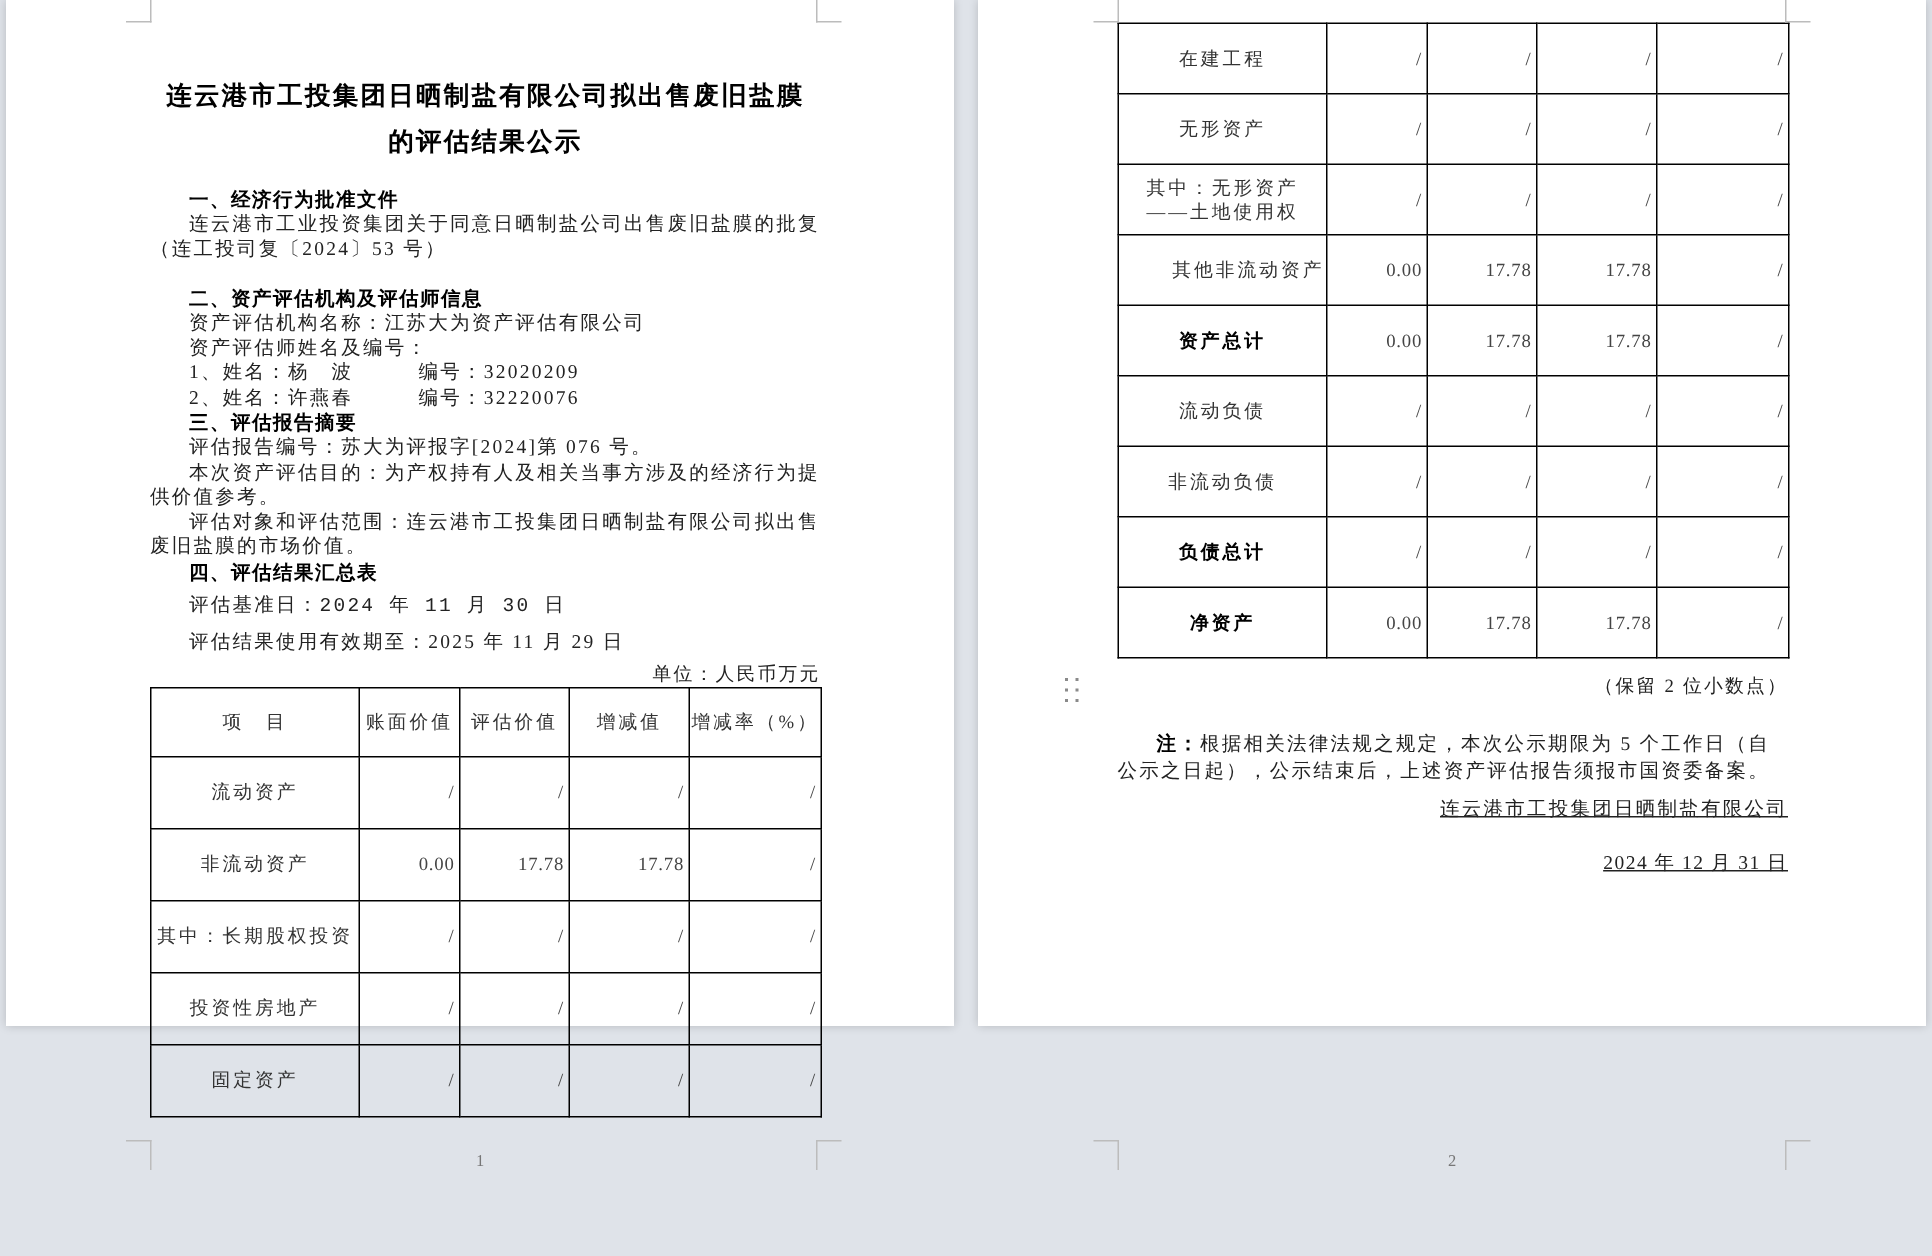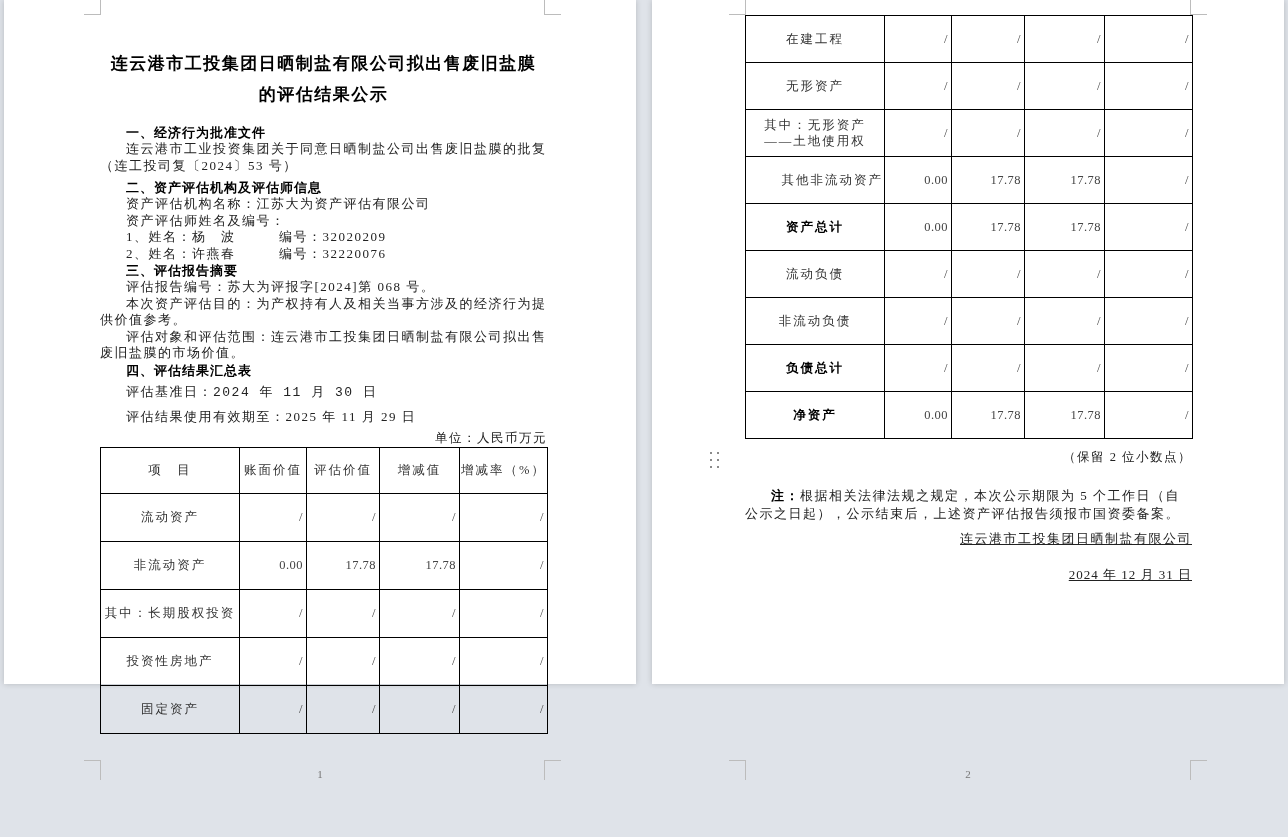--- a/index.html
+++ b/index.html
@@ -23,21 +23,21 @@
     font-size:17px;line-height:31px;letter-spacing:1.5px;
   }
   .sec-heading{
     font-weight:bold;color:#000;font-size:13px;line-height:17px;
     text-indent:2em;letter-spacing:1px;
   }
   .body-line{
     font-size:13px;line-height:16.5px;letter-spacing:1.5px;
     text-indent:2em;white-space:pre-wrap;
   }
-  .mt14{margin-top:14px;} .mt5{margin-top:5px;} .mt6{margin-top:6px;font-family:Liberation Mono, monospace;}
+  .mt14{margin-top:14px;} .mt5{margin-top:16px;} .mt6{margin-top:6px;font-family:Liberation Mono, monospace;}
   .mt8{margin-top:8px;}
   .unit-note{
     margin-top:5px;font-size:12.5px;line-height:14px;letter-spacing:1.5px;
     text-align:right;text-indent:0;
   }
 
   table.eval{
     border-collapse:collapse;table-layout:fixed;width:447px;margin-top:2px;
     font-size:12.5px;
   }
@@ -112,21 +112,21 @@
     <p class="sec-heading mt14">一、经济行为批准文件</p>
     <p class="body-line">连云港市工业投资集团关于同意日晒制盐公司出售废旧盐膜的批复（连工投司复〔2024〕53 号）</p>
 
     <p class="sec-heading mt5">二、资产评估机构及评估师信息</p>
     <p class="body-line">资产评估机构名称：江苏大为资产评估有限公司</p>
     <p class="body-line">资产评估师姓名及编号：</p>
     <p class="body-line">1、姓名：杨　波　　　编号：32020209</p>
     <p class="body-line">2、姓名：许燕春　　　编号：32220076</p>
 
     <p class="sec-heading">三、评估报告摘要</p>
-    <p class="body-line">评估报告编号：苏大为评报字[2024]第 068 号。</p>
+    <p class="body-line">评估报告编号：苏大为评报字[2024]第 076 号。</p>
     <p class="body-line">本次资产评估目的：为产权持有人及相关当事方涉及的经济行为提供价值参考。</p>
     <p class="body-line">评估对象和评估范围：连云港市工投集团日晒制盐有限公司拟出售废旧盐膜的市场价值。</p>
 
     <p class="sec-heading">四、评估结果汇总表</p>
     <p class="body-line mt6">评估基准日：2024 年 11 月 30 日</p>
     <p class="body-line mt8">评估结果使用有效期至：2025 年 11 月 29 日</p>
     <p class="unit-note">单位：人民币万元</p>
 
     <table class="eval" id="table-p1">
       <colgroup>

